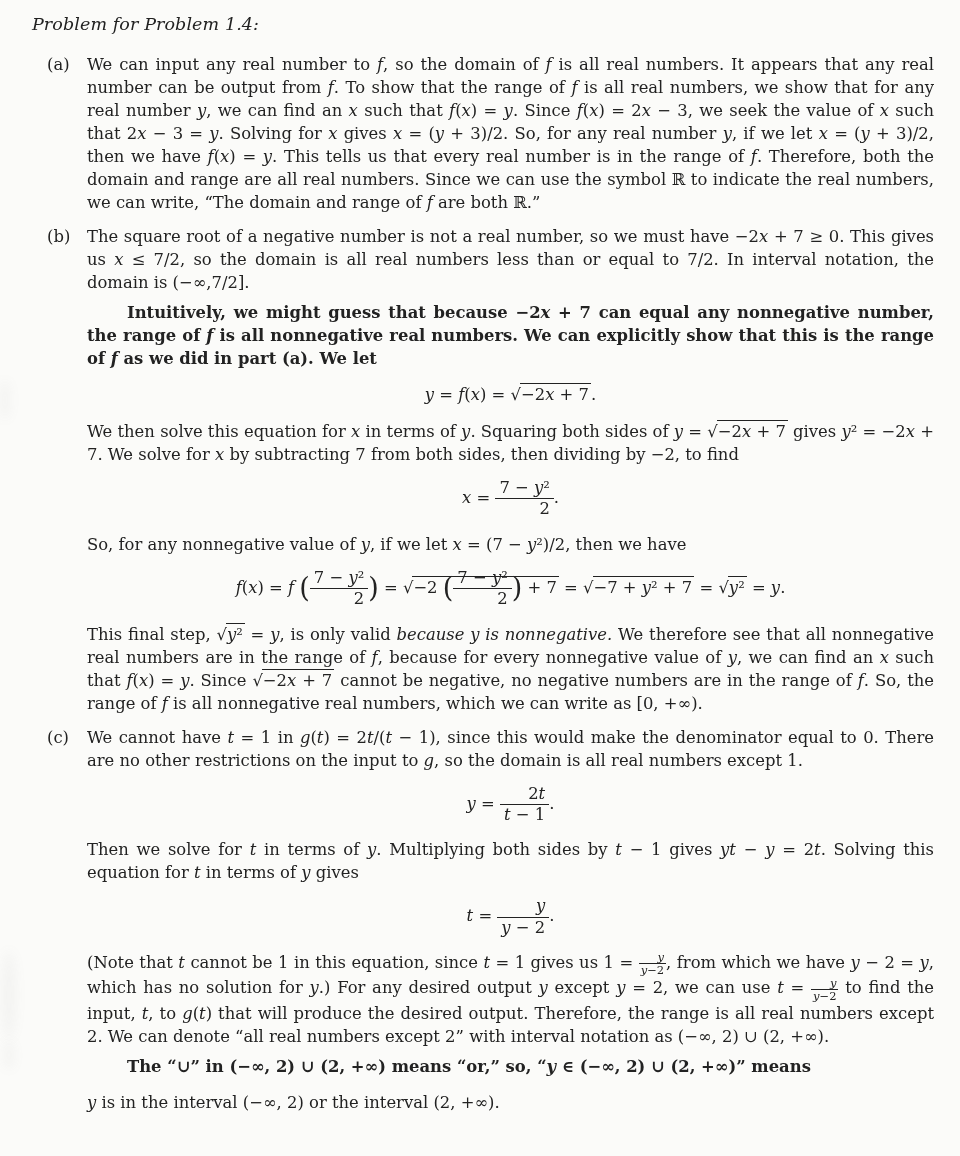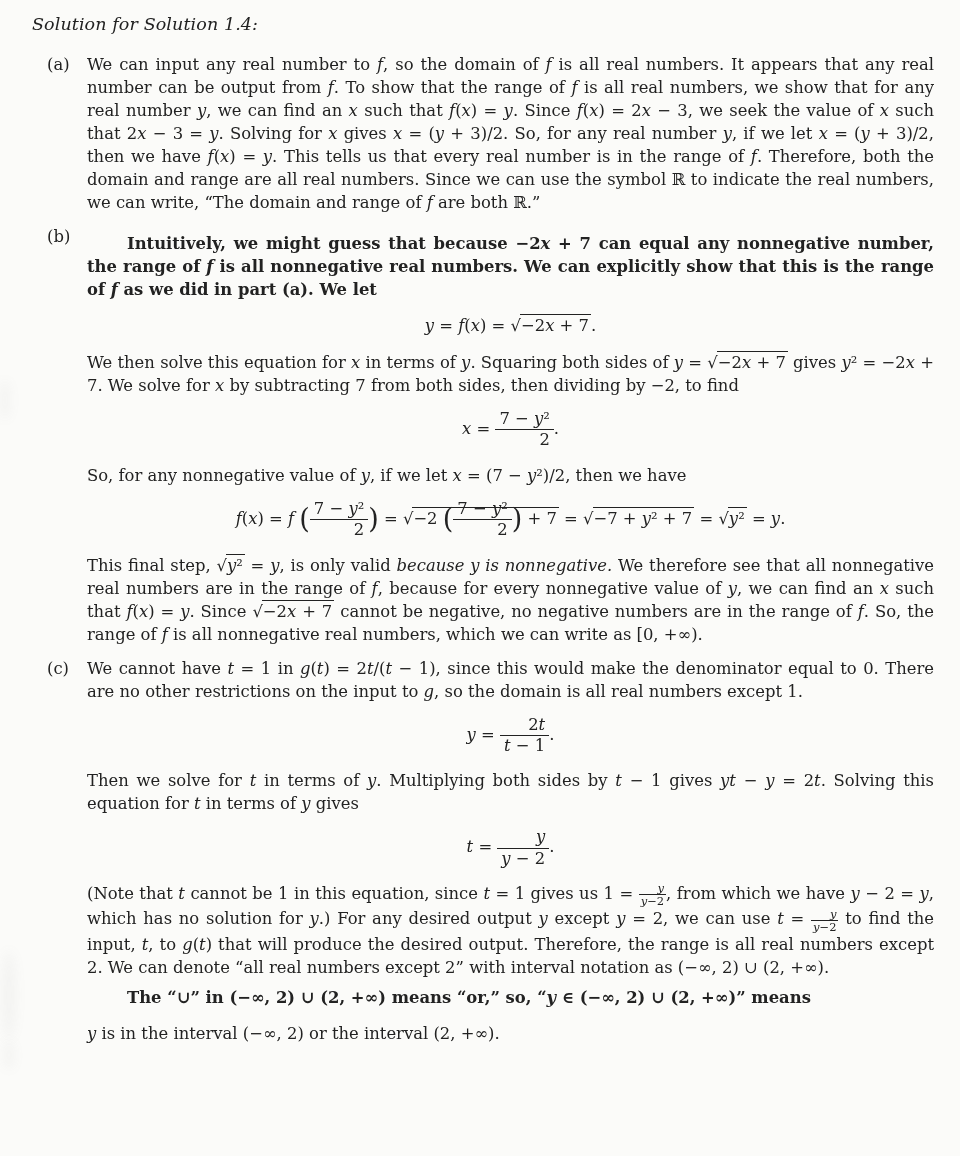--- a/index.html
+++ b/index.html
@@ -48,32 +48,33 @@
   .bp{font-size:27px;line-height:0;vertical-align:middle;position:relative;top:-1px;}
 </style>
 </head>
 <body>
 
 <div class="page">
   <div class="smudge s1"></div>
   <div class="smudge s2"></div>
   <div class="smudge s3"></div>
 
-  <div class="title">Solution for Solution 1.4:</div>
+  <div class="title">Problem for Problem 1.4:</div>
 
   <div id="parts">
       <div class="part">
         <div class="plabel">(a)</div>
         <div class="pbody">
           <div class="blk p">We can input any real number to <i>f</i>, so the domain of <i>f</i> is all real numbers. It appears that any real number can be output from <i>f</i>. To show that the range of <i>f</i> is all real numbers, we show that for any real number <i>y</i>, we can find an <i>x</i> such that <i>f</i>(<i>x</i>) = <i>y</i>. Since <i>f</i>(<i>x</i>) = 2<i>x</i> − 3, we seek the value of <i>x</i> such that 2<i>x</i> − 3 = <i>y</i>. Solving for <i>x</i> gives <i>x</i> = (<i>y</i> + 3)/2. So, for any real number <i>y</i>, if we let <i>x</i> = (<i>y</i> + 3)/2, then we have <i>f</i>(<i>x</i>) = <i>y</i>. This tells us that every real number is in the range of <i>f</i>. Therefore, both the domain and range are all real numbers. Since we can use the symbol ℝ to indicate the real numbers, we can write, “The domain and range of <i>f</i> are both ℝ.”</div>
         </div>
       </div>
       <div class="part">
         <div class="plabel">(b)</div>
         <div class="pbody">
+          <div class="blk p">The square root of a negative number is not a real number, so we must have −2<i>x</i> + 7 ≥ 0. This gives us <i>x</i> ≤ 7/2, so the domain is all real numbers less than or equal to 7/2. In interval notation, the domain is (−∞,7/2].</div>
           <div class="blk pi">Intuitively, we might guess that because −2<i>x</i> + 7 can equal any nonnegative number, the range of <i>f</i> is all nonnegative real numbers. We can explicitly show that this is the range of <i>f</i> as we did in part (a). We let</div>
           <div class="blk eq"><i>y</i> = <i>f</i>(<i>x</i>) = √<span class="ov">−2<i>x</i> + 7</span>.</div>
           <div class="blk p">We then solve this equation for <i>x</i> in terms of <i>y</i>. Squaring both sides of <i>y</i> = √<span class="ov">−2<i>x</i> + 7</span> gives <i>y</i>² = −2<i>x</i> + 7. We solve for <i>x</i> by subtracting 7 from both sides, then dividing by −2, to find</div>
           <div class="blk eq"><i>x</i> = <span class="frac"><span class="fn">7 − <i>y</i>²</span><span class="fd">2</span></span>.</div>
           <div class="blk p">So, for any nonnegative value of <i>y</i>, if we let <i>x</i> = (7 − <i>y</i>²)/2, then we have</div>
           <div class="blk eq"><i>f</i>(<i>x</i>) = <i>f</i> <span class="bp">(</span><span class="frac"><span class="fn">7 − <i>y</i>²</span><span class="fd">2</span></span><span class="bp">)</span> = √<span class="ov">−2 <span class="bp">(</span><span class="frac"><span class="fn">7 − <i>y</i>²</span><span class="fd">2</span></span><span class="bp">)</span> + 7</span> = √<span class="ov">−7 + <i>y</i>² + 7</span> = √<span class="ov"><i>y</i>²</span> = <i>y</i>.</div>
           <div class="blk p">This final step, √<span class="ov"><i>y</i>²</span> = <i>y</i>, is only valid <i>because y is nonnegative.</i> We therefore see that all nonnegative real numbers are in the range of <i>f</i>, because for every nonnegative value of <i>y</i>, we can find an <i>x</i> such that <i>f</i>(<i>x</i>) = <i>y</i>. Since √<span class="ov">−2<i>x</i> + 7</span> cannot be negative, no negative numbers are in the range of <i>f</i>. So, the range of <i>f</i> is all nonnegative real numbers, which we can write as [0, +∞).</div>
         </div>
       </div>
       <div class="part">

